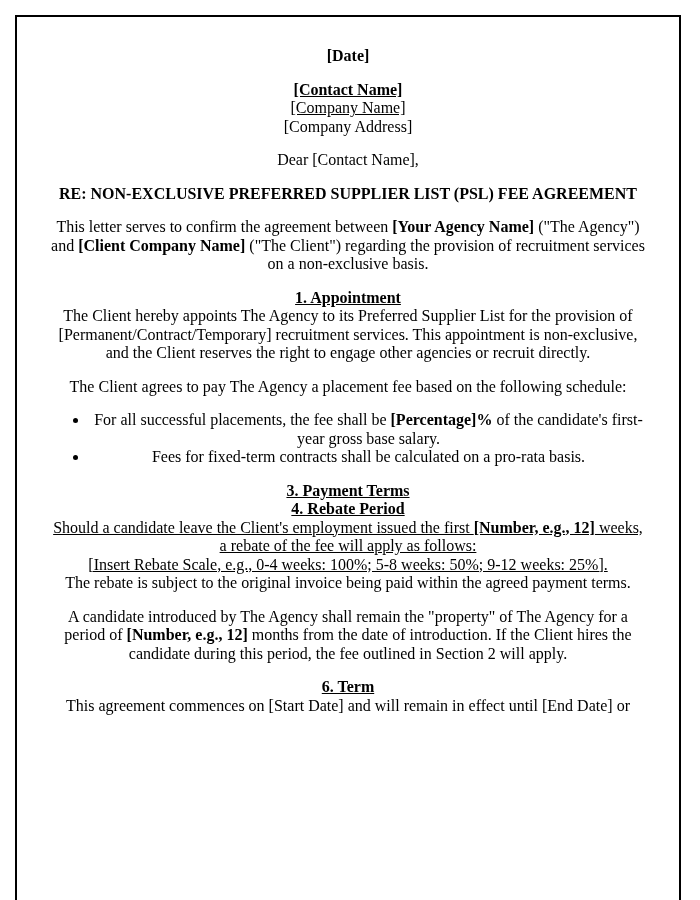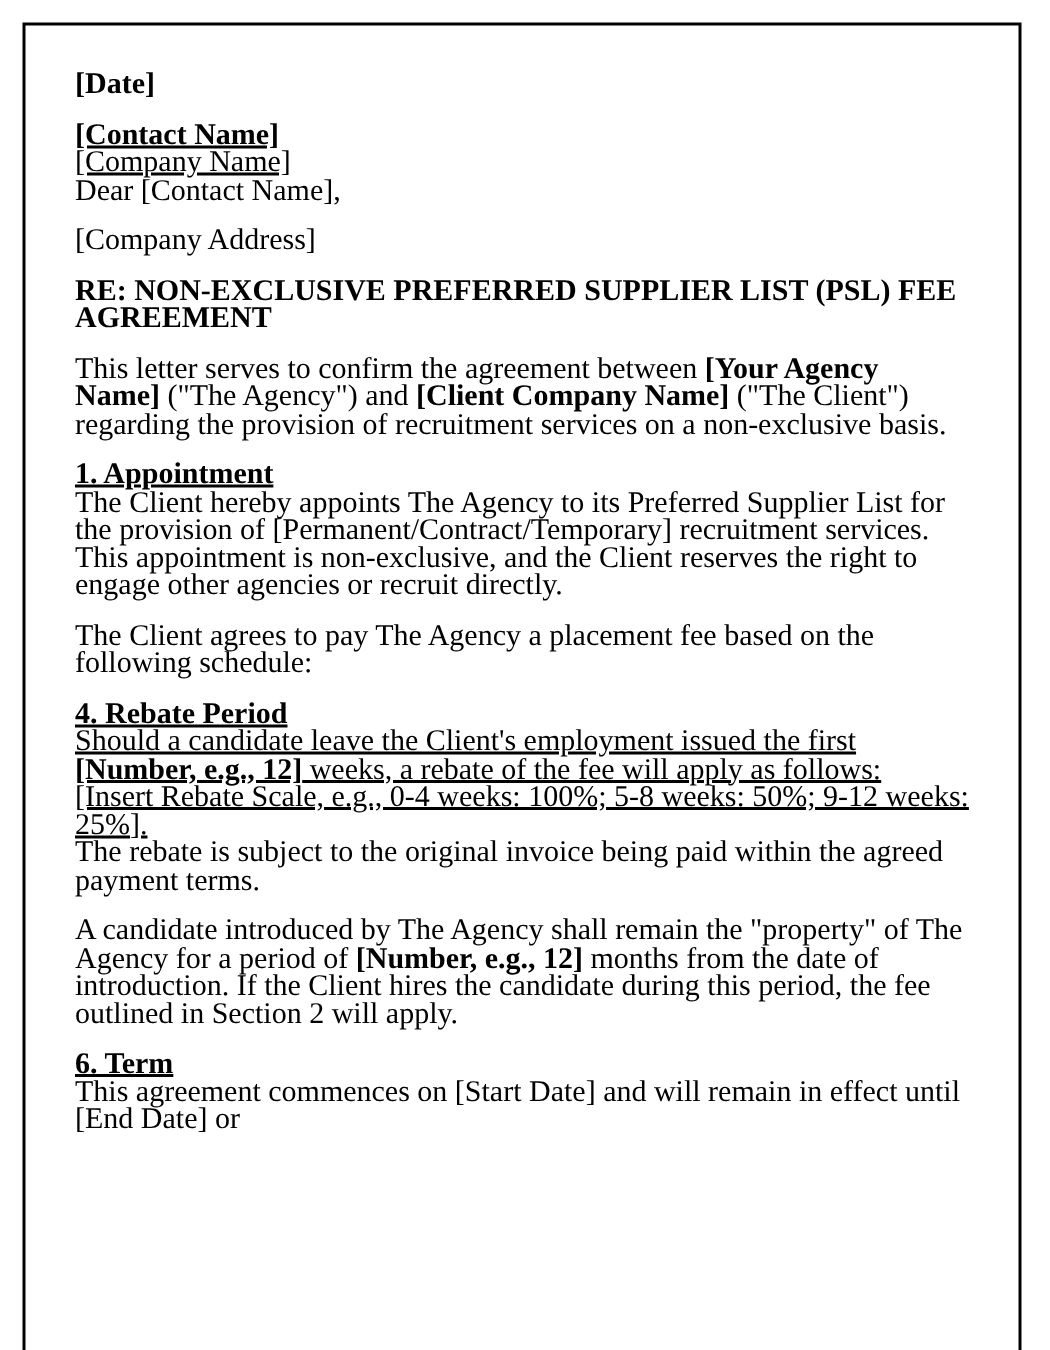--- a/index.html
+++ b/index.html
@@ -20,22 +20,23 @@
     left: 15px;
     top: 15px;
     width: 666px;            
     height: 920px;           
     border: 2px solid #000000;
     box-sizing: border-box;
     padding: 30px 33px 40px 33px;
     background: #ffffff;
   }
   .doc {
-    font-size: 20px;
+    font-size: 16px;
     line-height: 18.5px;
+    text-align: center;
   }
   .block {
     margin: 0 0 15px 0;
   }
   .block.tight {
     margin-bottom: 0;
     text-decoration: underline;
   }
   ul.block {
     padding-left: 39px;
@@ -48,27 +49,32 @@
   b { font-weight: bold; }
 </style>
 </head>
 <body>
 
 <div class="page-frame">
   <div class="doc" id="doc-blocks">
       <p class="block"><b>[Date]</b></p>
       <p class="block tight"><b>[Contact Name]</b></p>
       <p class="block tight"><span>[Company Name]</span></p>
+      <p class="block"><span>[Company Address]</span></p>
       <p class="block"><span>Dear [Contact Name],</span></p>
-      <p class="block"><span>[Company Address]</span></p>
       <p class="block"><b>RE: NON-EXCLUSIVE PREFERRED SUPPLIER LIST (PSL) FEE AGREEMENT</b></p>
       <p class="block"><span>This letter serves to confirm the agreement between </span><b>[Your Agency Name]</b><span> ("The Agency") and </span><b>[Client Company Name]</b><span> ("The Client") regarding the provision of recruitment services on a non-exclusive basis.</span></p>
       <p class="block tight"><b>1. Appointment</b></p>
       <p class="block"><span>The Client hereby appoints The Agency to its Preferred Supplier List for the provision of [Permanent/Contract/Temporary] recruitment services. This appointment is non-exclusive, and the Client reserves the right to engage other agencies or recruit directly.</span></p>
       <p class="block"><span>The Client agrees to pay The Agency a placement fee based on the following schedule:</span></p>
+      <ul class="block">
+        <li><span>For all successful placements, the fee shall be </span><b>[Percentage]%</b><span> of the candidate's first-year gross base salary.</span></li>
+        <li><span>Fees for fixed-term contracts shall be calculated on a pro-rata basis.</span></li>
+      </ul>
+      <p class="block tight"><b>3. Payment Terms</b></p>
       <p class="block tight"><b>4. Rebate Period</b></p>
       <p class="block tight"><span>Should a candidate leave the Client's employment issued the first </span><b>[Number, e.g., 12]</b><span> weeks, a rebate of the fee will apply as follows:</span></p>
       <p class="block tight"><span>[Insert Rebate Scale, e.g., 0-4 weeks: 100%; 5-8 weeks: 50%; 9-12 weeks: 25%].</span></p>
       <p class="block"><span>The rebate is subject to the original invoice being paid within the agreed payment terms.</span></p>
       <p class="block"><span>A candidate introduced by The Agency shall remain the "property" of The Agency for a period of </span><b>[Number, e.g., 12]</b><span> months from the date of introduction. If the Client hires the candidate during this period, the fee outlined in Section 2 will apply.</span></p>
       <p class="block tight"><b>6. Term</b></p>
       <p class="block"><span>This agreement commences on [Start Date] and will remain in effect until [End Date] or</span></p>
     </div>
 </div>
 

